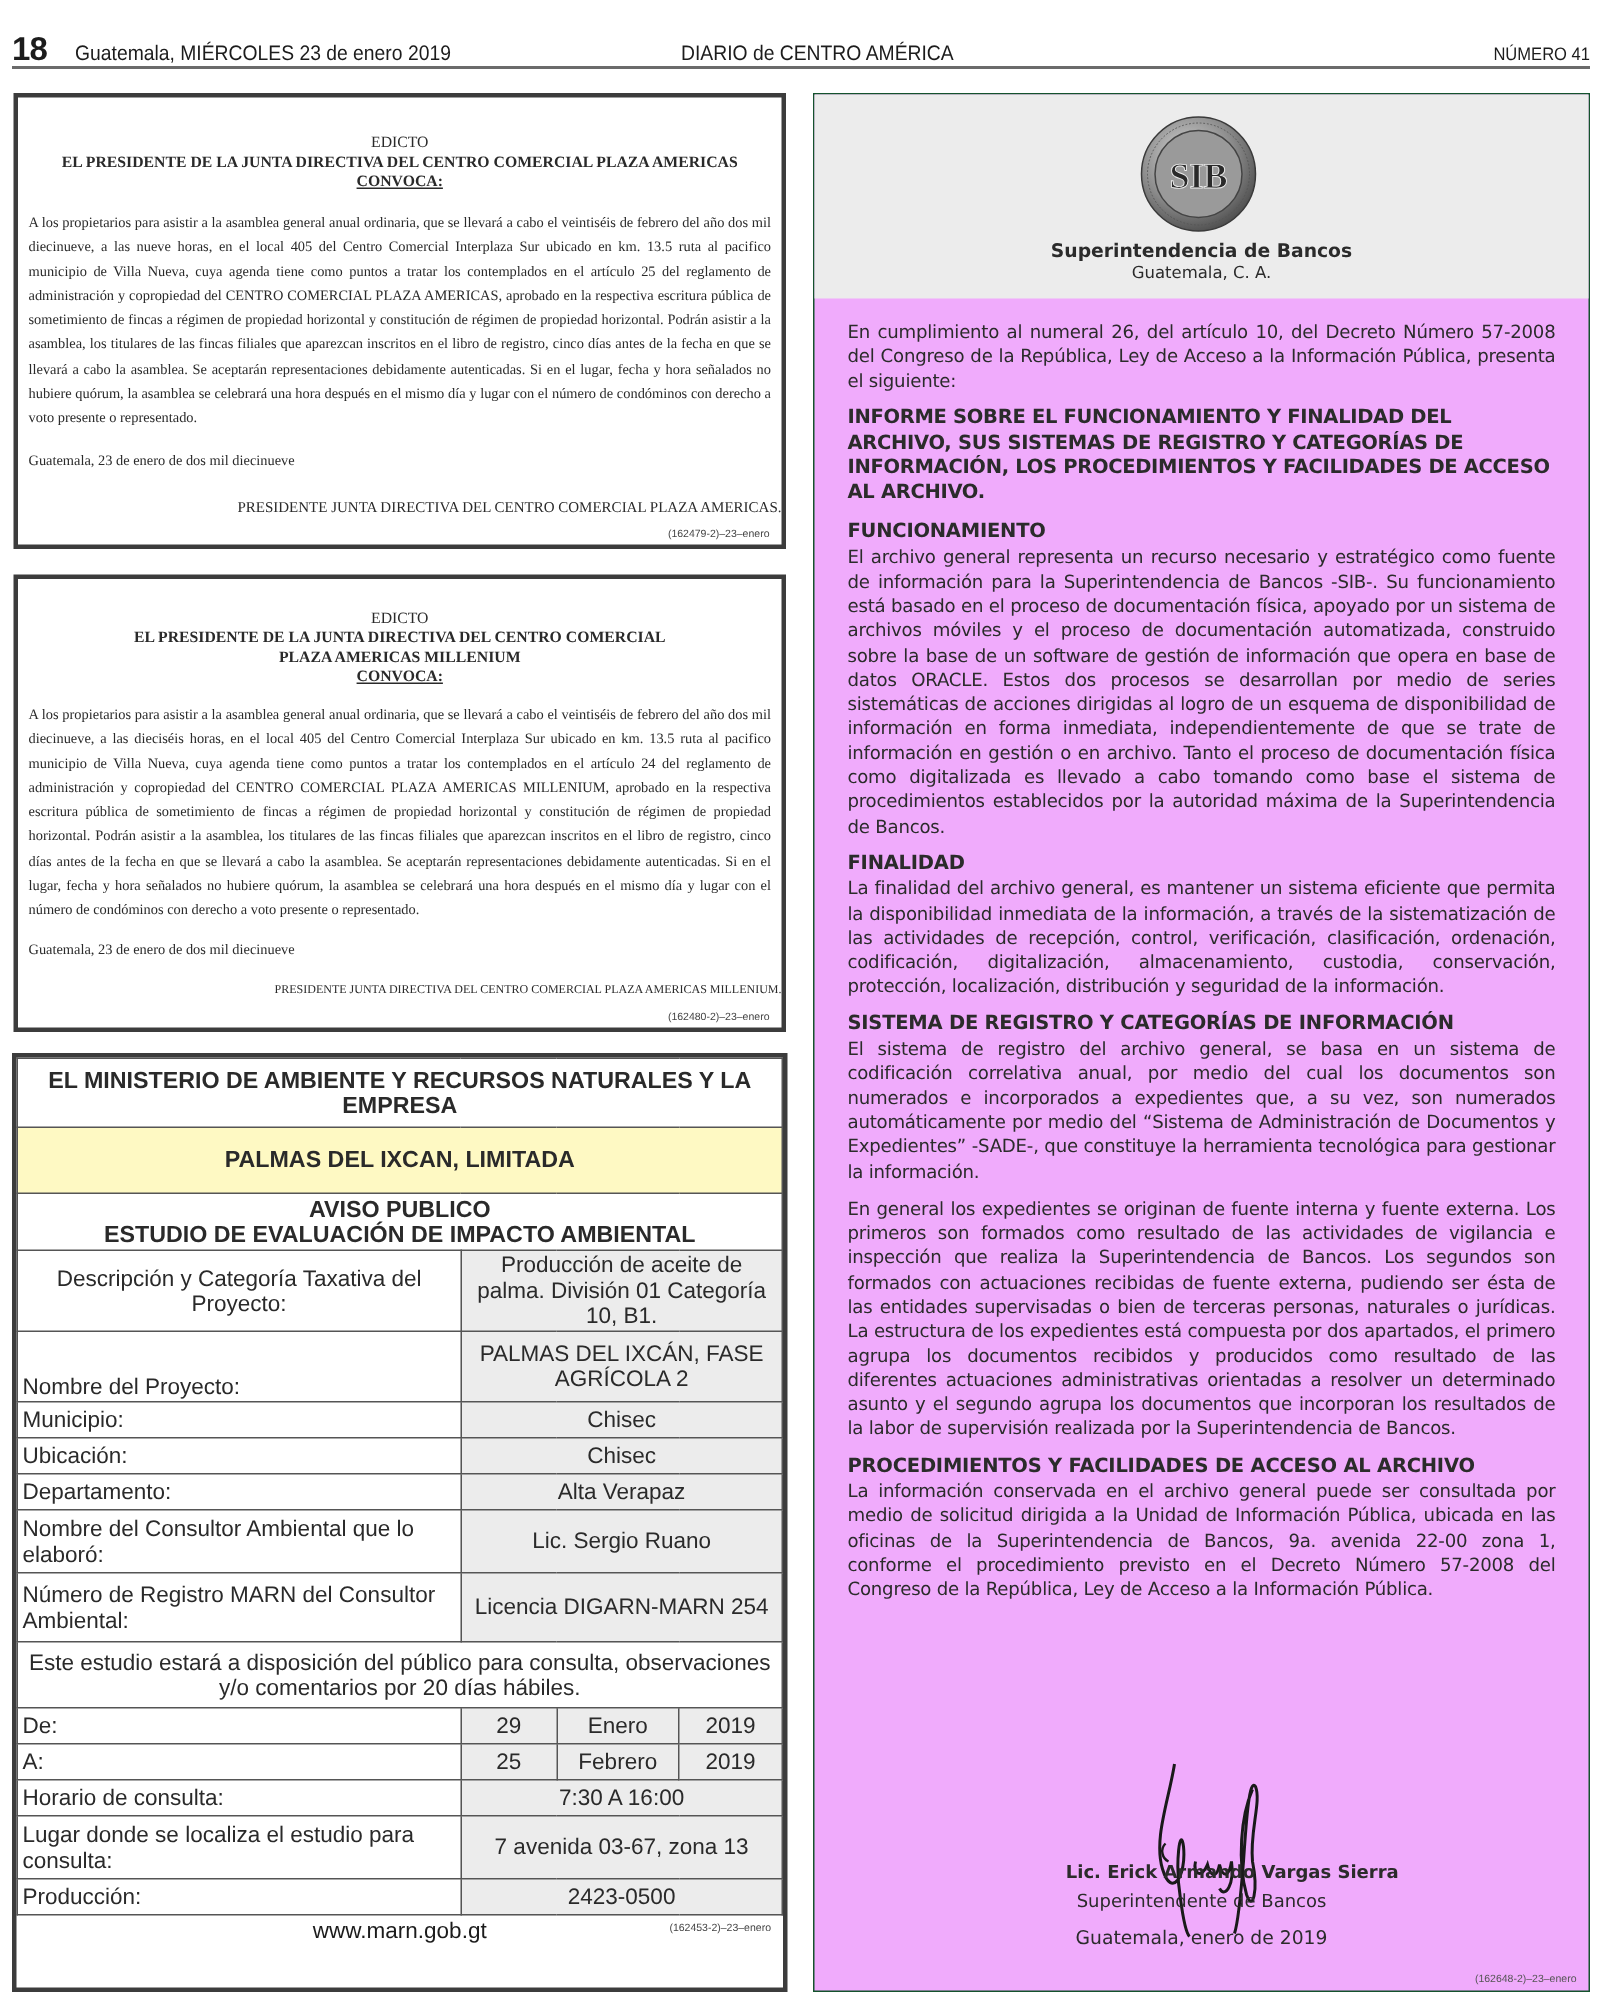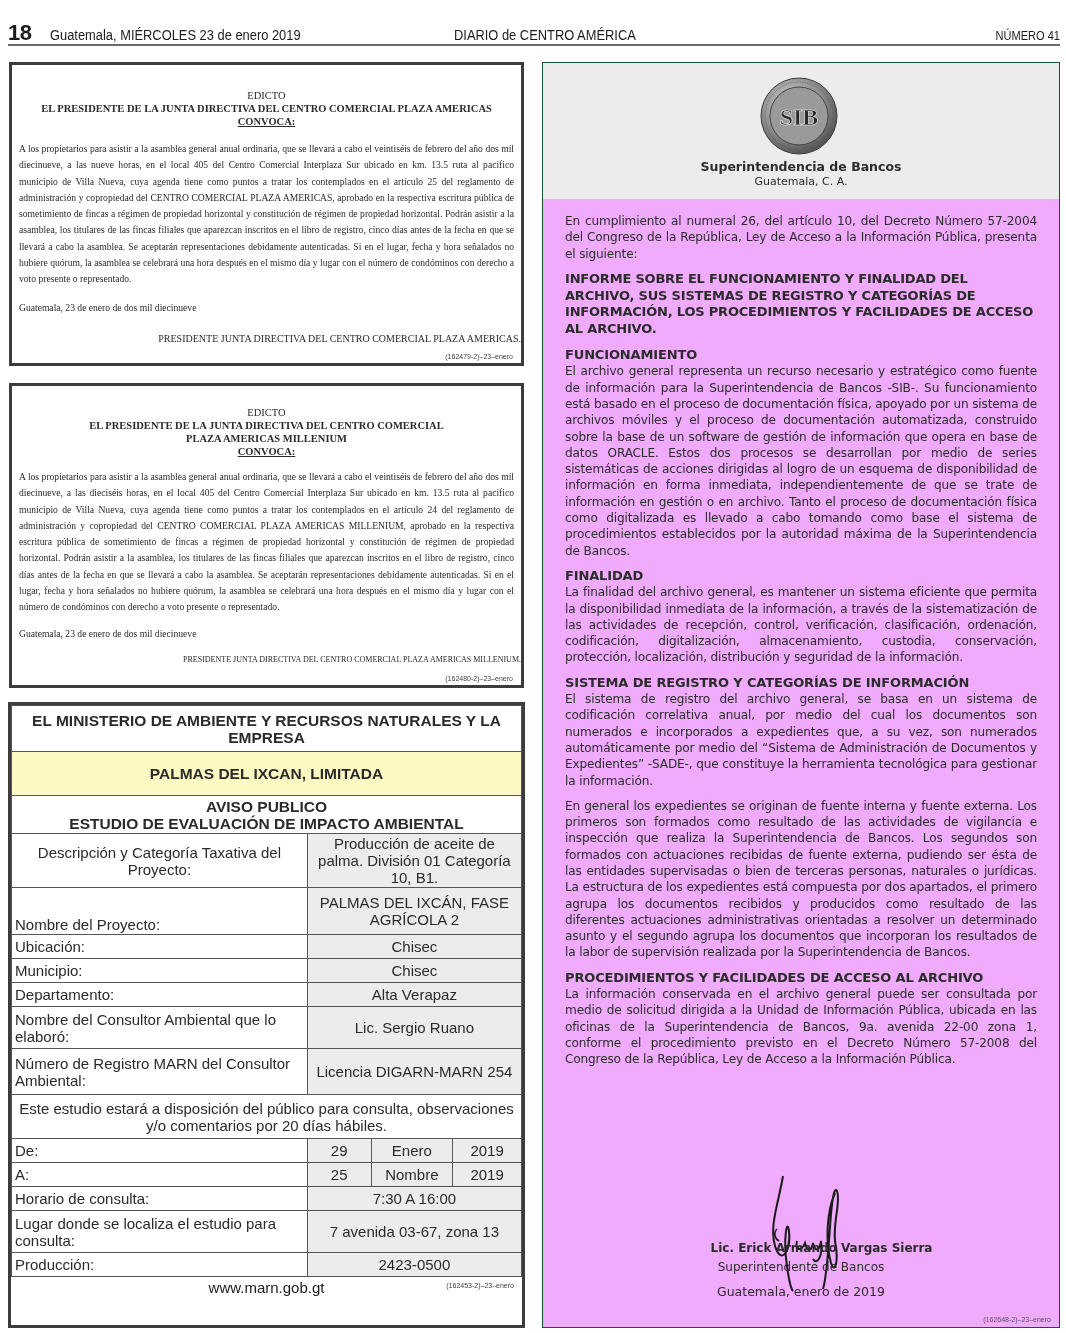--- a/index.html
+++ b/index.html
@@ -110,25 +110,25 @@
         </tr>
     <tr style="height:45px;">
       <td class="c">Descripción y Categoría Taxativa del Proyecto:</td>
       <td colspan="3" class="cr">Producción de aceite de palma. División 01 Categoría 10, B1.</td>
     </tr>
     <tr style="height:47px;">
       <td style="vertical-align:bottom;">Nombre del Proyecto:</td>
       <td colspan="3" class="cr">PALMAS DEL IXCÁN, FASE AGRÍCOLA 2</td>
     </tr>
     <tr style="height:24px;">
+      <td>Municipio:</td>
+      <td colspan="3" class="cr">Chisec</td>
+    </tr>
+    <tr style="height:24px;">
       <td>Ubicación:</td>
-      <td colspan="3" class="cr">Chisec</td>
-    </tr>
-    <tr style="height:24px;">
-      <td>Municipio:</td>
       <td colspan="3" class="cr">Chisec</td>
     </tr>
     <tr style="height:24px;">
       <td>Departamento:</td>
       <td colspan="3" class="cr">Alta Verapaz</td>
     </tr>
     <tr style="height:42px;">
       <td>Nombre del Consultor Ambiental que lo elaboró:</td>
       <td colspan="3" class="cr">Lic. Sergio Ruano</td>
     </tr>
@@ -141,21 +141,21 @@
         </tr>
     <tr style="height:24px;">
       <td>De:</td>
       <td class="cr">29</td>
       <td class="cr">Enero</td>
       <td class="cr">2019</td>
     </tr>
     <tr style="height:24px;">
       <td>A:</td>
       <td class="cr">25</td>
-      <td class="cr">Nombre</td>
+      <td class="cr">Febrero</td>
       <td class="cr">2019</td>
     </tr>
     <tr style="height:24px;">
       <td>Horario de consulta:</td>
       <td colspan="3" class="cr">7:30  A 16:00</td>
     </tr>
     <tr style="height:42px;">
       <td>Lugar donde se localiza el estudio para consulta:</td>
       <td colspan="3" class="cr">7 avenida 03-67, zona 13</td>
     </tr>
@@ -184,21 +184,21 @@
       <circle cx="39" cy="39" r="38" fill="url(#rg)" stroke="#3a3a3a" stroke-width="1"></circle>
       <circle cx="39" cy="39" r="29" fill="#9a9a9a" stroke="#444" stroke-width="1"></circle>
       <circle cx="39" cy="39" r="34" fill="none" stroke="#555" stroke-width="0.6" stroke-dasharray="1.2 1.2"></circle>
       <text x="39" y="48" text-anchor="middle" font-family="Liberation Serif, serif" font-weight="bold" font-size="24" fill="#2a2a2a" stroke="#eee" stroke-width="0.6">SIB</text>
     </svg>
     <div class="sib-name">Superintendencia de Bancos</div>
     <div class="sib-city">Guatemala, C. A.</div>
   </div>
 
   <div class="sib-body">
-    <p class="sib-intro">En cumplimiento al numeral 26, del artículo 10, del Decreto Número 57-2004  del Congreso de la República, Ley de Acceso a la Información Pública, presenta el siguiente:</p>
+    <p class="sib-intro">En cumplimiento al numeral 26, del artículo 10, del Decreto Número 57-2008  del Congreso de la República, Ley de Acceso a la Información Pública, presenta el siguiente:</p>
     <p class="sib-title">INFORME SOBRE EL FUNCIONAMIENTO Y FINALIDAD DEL ARCHIVO, SUS SISTEMAS DE REGISTRO Y CATEGORÍAS DE INFORMACIÓN, LOS PROCEDIMIENTOS Y FACILIDADES DE ACCESO AL ARCHIVO.</p>
 
     <p class="sib-h">FUNCIONAMIENTO</p>
     <p>El archivo general representa un recurso necesario y estratégico como fuente de información para la Superintendencia de Bancos -SIB-.  Su funcionamiento está basado en el proceso de documentación física, apoyado por un sistema de archivos móviles y el proceso de documentación automatizada,  construido sobre la base de un software de gestión de información  que opera en  base de datos ORACLE. Estos dos procesos se desarrollan por medio de series sistemáticas de acciones dirigidas al logro de un esquema de disponibilidad de información en forma inmediata, independientemente de que se trate de información en gestión o en archivo. Tanto el proceso de documentación física como digitalizada es llevado a cabo tomando como base el sistema de procedimientos establecidos por la autoridad máxima de la Superintendencia de Bancos.</p>
 
     <p class="sib-h">FINALIDAD</p>
     <p>La finalidad del  archivo general, es mantener un sistema eficiente que permita la disponibilidad inmediata de la información, a través de la sistematización de las actividades de recepción, control, verificación, clasificación, ordenación, codificación, digitalización, almacenamiento, custodia, conservación, protección, localización, distribución y seguridad de la información.</p>
 
     <p class="sib-h">SISTEMA DE REGISTRO Y CATEGORÍAS DE INFORMACIÓN</p>
     <p>El sistema de registro del archivo general, se basa en un sistema de codificación correlativa anual, por medio del cual los documentos son numerados e incorporados a expedientes que, a su vez, son numerados automáticamente por medio del “Sistema de Administración de Documentos y Expedientes” -SADE-, que constituye la herramienta tecnológica para gestionar  la información.</p>

